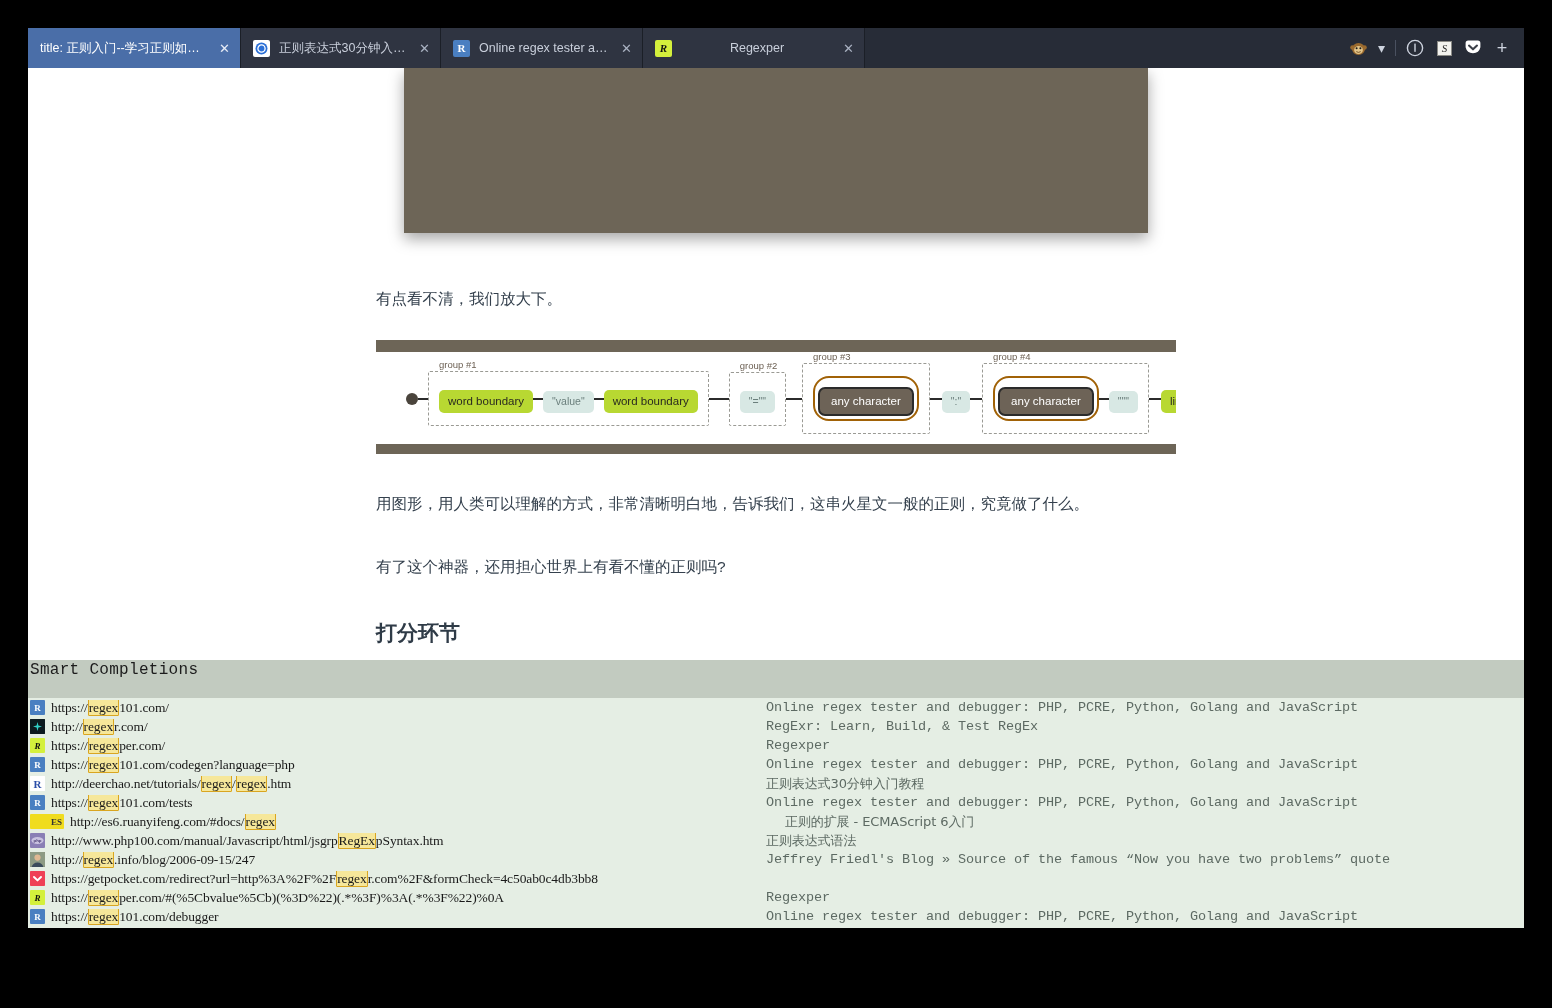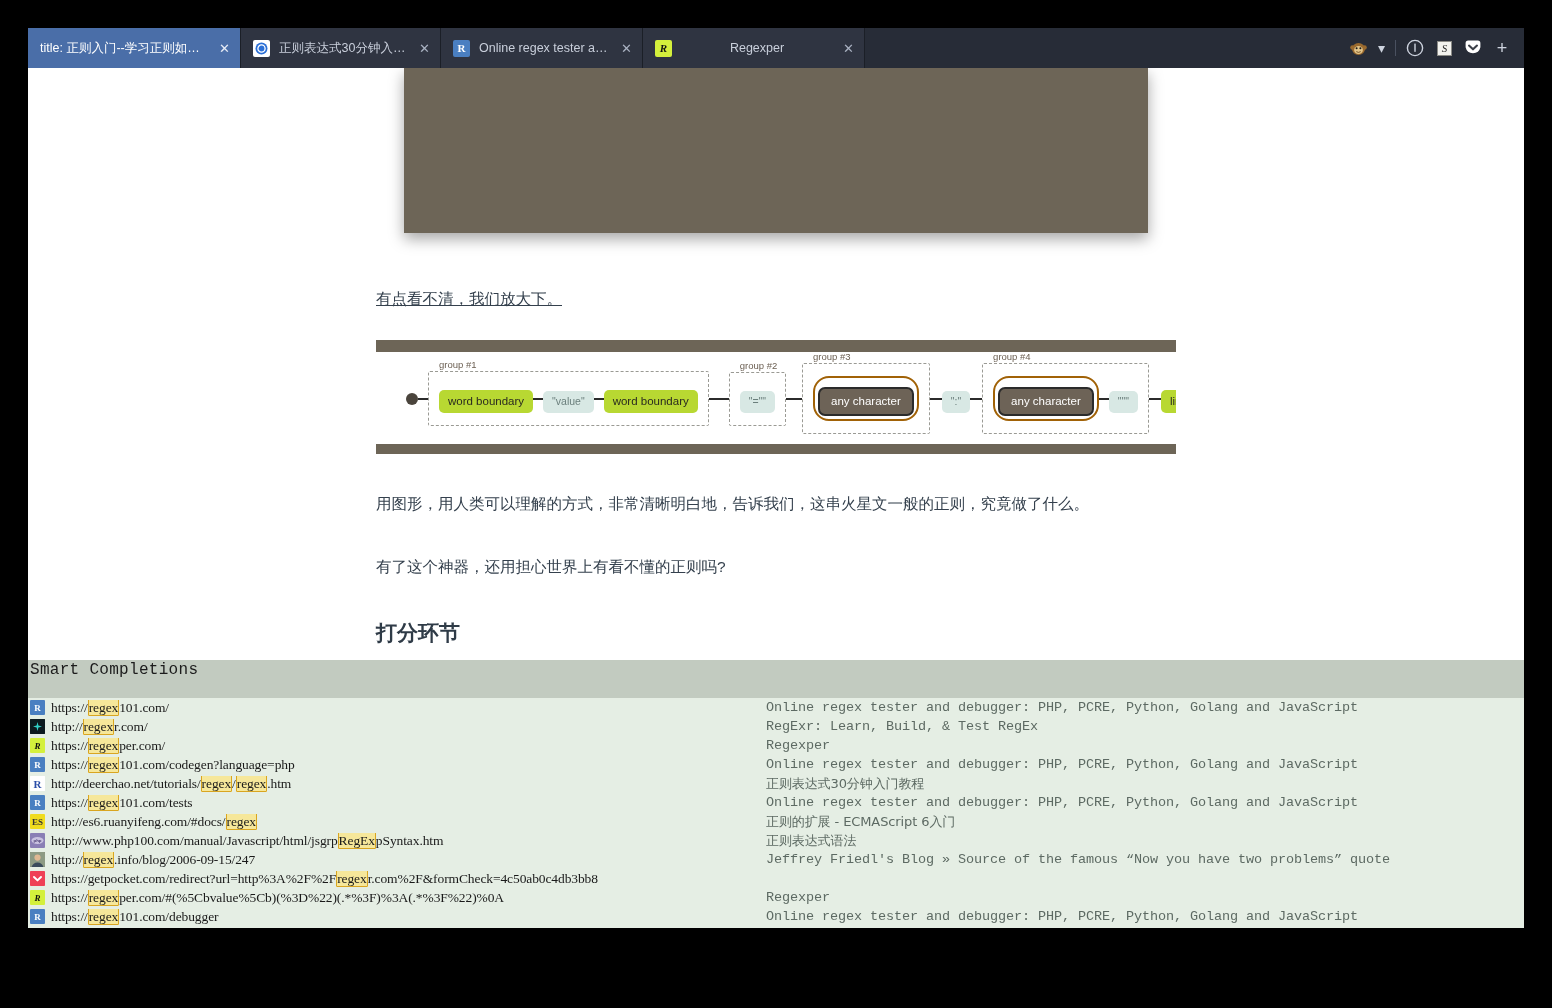--- a/index.html
+++ b/index.html
@@ -74,21 +74,21 @@
     color: #aab2c2;
     line-height: 1;
     cursor: pointer;
   }
   .tab.active .tab-close { color: #e8edf7; }
 
   .fav-regex101 { background: #4a7fc1; color: #ffffff; }
   .fav-regexr   { background: #0c1a1e; color: #31d0c6; }
   .fav-regexper { background: #d4f03c; color: #111111; font-style: italic; }
   .fav-deerchao { background: #ffffff; color: #2b4ea8; }
-  .fav-es6      { background: #f0dc1e; color: #333333; font-size: 9px; font-family:"Liberation Sans",sans-serif; }
+  .fav-es6      { background: #f0dc1e; color: #333333; font-size: 9px; font-family:"Liberation Sans",sans-serif;padding-left:19px; }
   .fav-php      { background: #8a7fb5; color: #ffffff; font-size: 7px; border-radius: 50%; }
   .fav-blog     { background: #6b5a4a; color: #d8c8b0; font-size: 8px; }
   .fav-pocket   { background: #ef4056; color: #ffffff; border-radius: 3px; font-size: 10px; }
 
   .tab-spacer { flex: 1 1 auto; background: #272c37; }
 
   .tb-icons {
     display: flex; align-items: center;
     padding: 0 12px;
     background: #272c37;
@@ -125,21 +125,21 @@
     box-shadow: 0 6px 14px rgba(0,0,0,0.35);
   }
 
   .para {
     font-size: 15.5px;
     color: #34404d;
     line-height: 1.6;
     margin: 38px 0 0 0;
     font-family: "Liberation Sans", sans-serif;
   }
-  .para.p1 { margin-top: 54px; text-decoration: underline; }
+  .para.p1 { margin-top: 54px; }
 
   
   .diagram-wrap {
     margin-top: 28px;
     width: 800px;
   }
   .diagram-bar {
     height: 12px;
     background: #6d6557;
     width: 800px;

